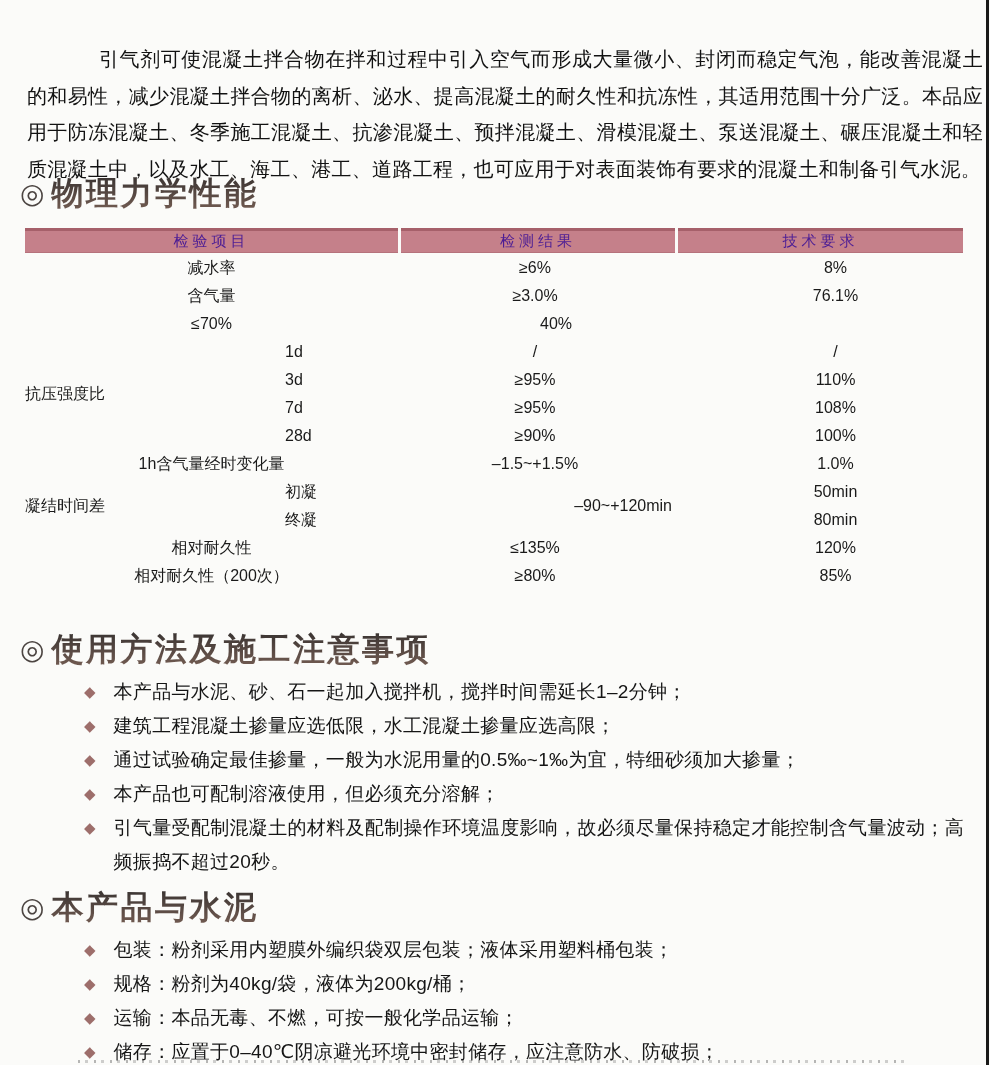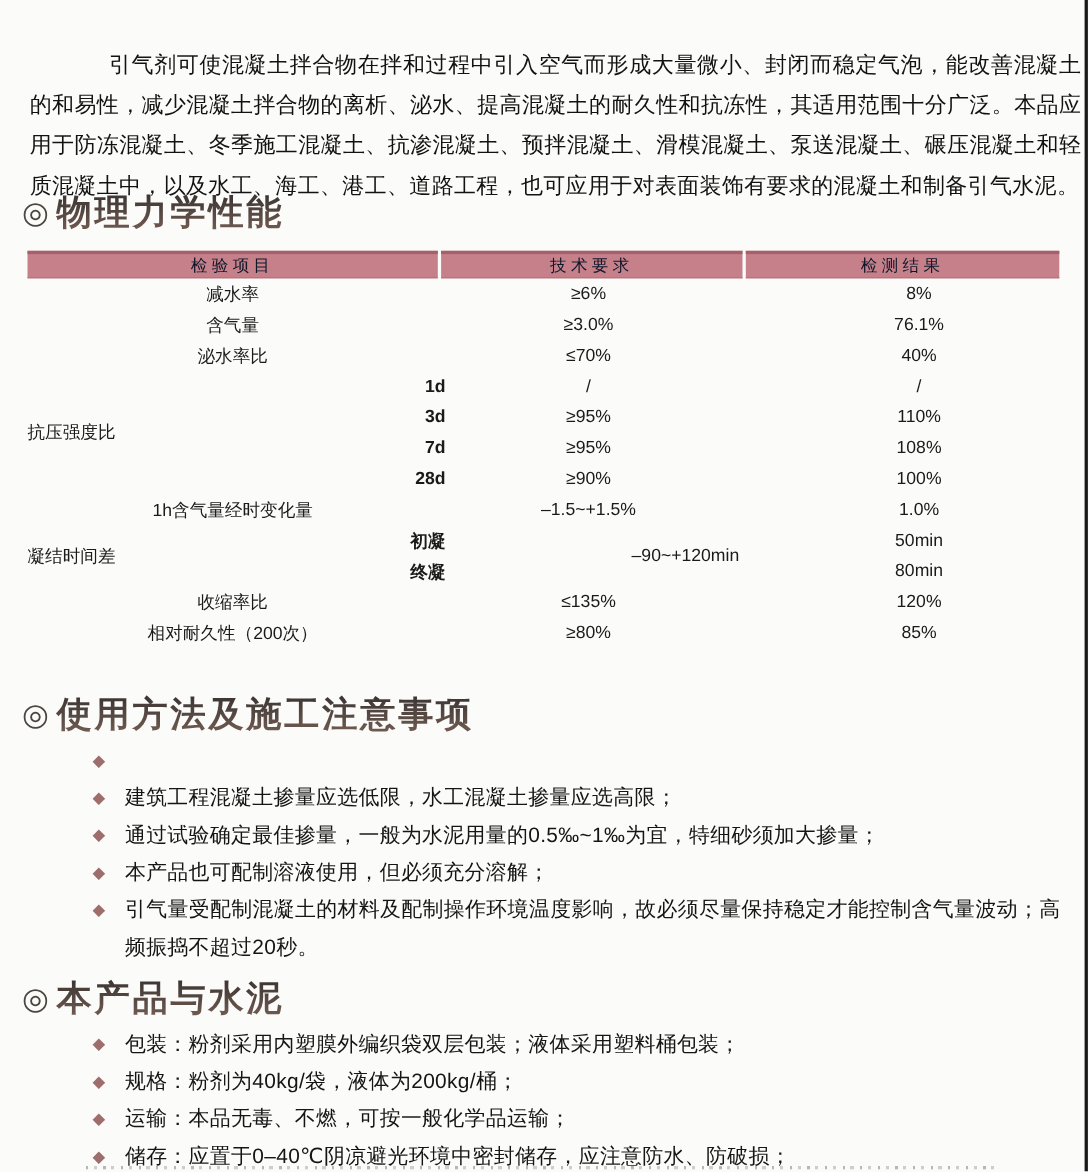--- a/index.html
+++ b/index.html
@@ -32,36 +32,36 @@
     font-size:32px;font-weight:bold;letter-spacing:2.5px;color:#443c38;
     background:linear-gradient(#332f2e,#7b6257);
     -webkit-background-clip:text;background-clip:text;-webkit-text-fill-color:transparent;
   }
   .h1{top:172px;} .h2{top:628px;} .h3{top:886px;}
 
   
   .ptable{position:absolute;top:228px;left:25px;width:932px;font-size:16px;color:#1a1a1a;}
   .thead{display:grid;grid-template-columns:373px 274px 285px;gap:3px;height:25px;}
   .thead .hcell{
-    background:#c5808a;color:#0f172a;
+    background:#c5808a;color:#4c1d95;
     border-top:3px solid #a6606a;border-bottom:1px solid #b5727c;
     box-sizing:border-box;
     display:flex;align-items:center;justify-content:center;
     font-size:15px;letter-spacing:4px;text-align:center;
   }
   .tbody{padding-top:1px;}
   .trow{display:grid;grid-template-columns:373px 274px 285px;height:28px;align-items:center;text-align:center;}
   .cell{white-space:nowrap;}
   .cellr{transform:translateX(21px);}
   .tgroup{position:relative;}
   .group-label{
     position:absolute;left:0;top:50%;transform:translateY(-50%);
     width:373px;white-space:nowrap;
   }
-  .sub{width:120px;margin-left:260px;text-align:right;font-weight:bold;}
+  .sub{width:120px;margin-left:260px;text-align:left;}
   .span-req{
     position:absolute;left:373px;top:50%;transform:translateY(-50%);
     width:274px;text-align:right;white-space:nowrap;
   }
 
   
   .blist{position:absolute;left:84px;width:880px;}
   .usage-list{top:675px;}
   .pack-list{top:933px;}
   .bullet{display:flex;align-items:flex-start;font-size:19px;line-height:34px;color:#151515;}
@@ -86,40 +86,39 @@
   <p class="intro">引气剂可使混凝土拌合物在拌和过程中引入空气而形成大量微小、封闭而稳定气泡，能改善混凝土的和易性，减少混凝土拌合物的离析、泌水、提高混凝土的耐久性和抗冻性，其适用范围十分广泛。本品应用于防冻混凝土、冬季施工混凝土、抗渗混凝土、预拌混凝土、滑模混凝土、泵送混凝土、碾压混凝土和轻质混凝土中，以及水工、海工、港工、道路工程，也可应用于对表面装饰有要求的混凝土和制备引气水泥。</p>
 
   <div class="section-head h1">
     <span class="marker">◎</span>
     <span class="head-text">物理力学性能</span>
   </div>
 
   <div class="ptable">
     <div class="thead">
       <div class="hcell">检验项目</div>
+      <div class="hcell">检测结果</div>
       <div class="hcell">技术要求</div>
-      <div class="hcell">检测结果</div>
     </div>
 
     <div class="tbody">
 
       <div class="trow">
         <div class="cell">减水率</div>
         <div class="cell">≥6%</div>
         <div class="cell cellr">8%</div>
       </div>
 
       <div class="trow">
         <div class="cell">含气量</div>
         <div class="cell">≥3.0%</div>
         <div class="cell cellr">76.1%</div>
       </div>
 
       <div class="trow">
-        <div class="cell">泌水率比</div>
         <div class="cell">≤70%</div>
         <div class="cell cellr">40%</div>
       </div>
 
       <div class="tgroup">
         <div class="group-label">抗压强度比</div>
         <div class="trow">
           <div class="cell sub">1d</div>
           <div class="cell">/</div>
           <div class="cell cellr">/</div>
@@ -156,21 +155,21 @@
           <div class="cell cellr">50min</div>
         </div>
         <div class="trow">
           <div class="cell sub">终凝</div>
           <div class="cell"></div>
           <div class="cell cellr">80min</div>
         </div>
       </div>
 
       <div class="trow">
-        <div class="cell">收缩率比</div>
+        <div class="cell">相对耐久性</div>
         <div class="cell">≤135%</div>
         <div class="cell cellr">120%</div>
       </div>
 
       <div class="trow">
         <div class="cell">相对耐久性（200次）</div>
         <div class="cell">≥80%</div>
         <div class="cell cellr">85%</div>
       </div>
 
@@ -178,20 +177,21 @@
   </div>
 
   <div class="section-head h2">
     <span class="marker">◎</span>
     <span class="head-text">使用方法及施工注意事项</span>
   </div>
 
   <div class="blist usage-list">
     <div class="bullet">
       <span class="diamond">◆</span>
+      <span class="btext">本产品与水泥、砂、石一起加入搅拌机，搅拌时间需延长1–2分钟；</span>
     </div>
     <div class="bullet">
       <span class="diamond">◆</span>
       <span class="btext">建筑工程混凝土掺量应选低限，水工混凝土掺量应选高限；</span>
     </div>
     <div class="bullet">
       <span class="diamond">◆</span>
       <span class="btext">通过试验确定最佳掺量，一般为水泥用量的0.5‰~1‰为宜，特细砂须加大掺量；</span>
     </div>
     <div class="bullet">

